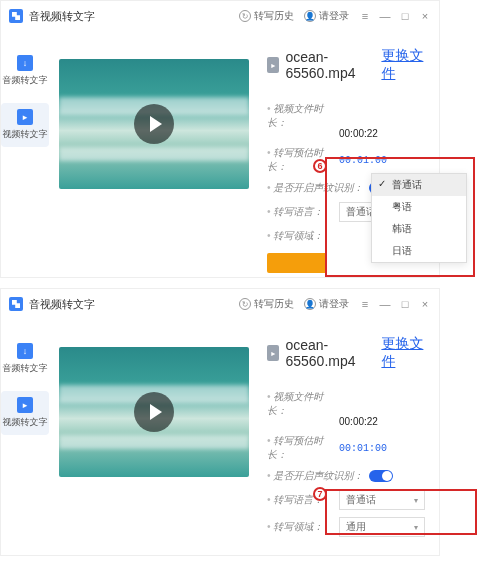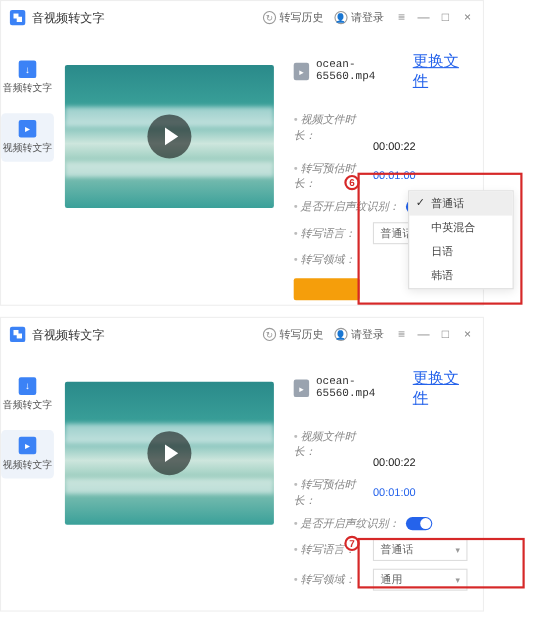--- a/index.html
+++ b/index.html
@@ -22,27 +22,27 @@
   .sb-ic { width: 16px; height: 16px; background: #3b82f6; margin: 0 auto 3px; border-radius: 2px; display:flex;align-items:center;justify-content:center;color:#fff;font-size:9px;}
   .main { flex: 1; padding: 16px 18px 20px 10px; display: flex; gap: 18px; }
   .preview { width: 190px; height: 130px; background: linear-gradient(180deg,#2a8a8a 0%,#3aa099 30%,#cde6dd 55%,#8fc7b8 70%,#3aa099 100%); border-radius: 2px; position: relative; margin-top: 12px;}
   .preview::before, .preview::after { content:""; position:absolute; left:0; right:0; height:18px; background: rgba(255,255,255,.5); filter: blur(2px);}
   .preview::before{ top:38px;} .preview::after{ bottom:28px; height:14px;}
   .play { position:absolute; top:50%; left:50%; width:40px; height:40px; transform:translate(-50%,-50%); background:rgba(0,0,0,.55); border-radius:50%; display:flex; align-items:center; justify-content:center;}
   .play::after{ content:""; border-left:12px solid #fff; border-top:8px solid transparent; border-bottom:8px solid transparent; margin-left:3px;}
   .info { flex: 1; font-size: 10px; color: #666; padding-top: 0; }
   .file-row { display:flex; align-items:center; margin-bottom: 10px; }
   .file-ic { width:16px; height:16px; background:#9aa3af; border-radius:2px; margin-right:6px; display:flex;align-items:center;justify-content:center;color:#fff;font-size:8px;}
-  .file-name { color:#333; font-size:10px; margin-right:8px;font-family:Liberation Mono, monospace;}
+  .file-name { color:#333; font-size:14px; margin-right:8px;}
   .file-link { color:#2563eb; cursor:pointer; text-decoration:underline; font-size:14px;}
   .row { display:flex; align-items:center; margin: 7px 0; font-size:10px;}
   .row .lbl { color:#888; width: 72px; font-style: italic; }
   .row .lbl::before{ content:"• "; color:#bbb;}
   .val-dark { color:#222; font-weight:500;margin-top:35px;}
-  .val-blue { color:#2563eb; font-weight:500;}
+  .val-blue { color:#2563eb; font-weight:500;font-family:Liberation Mono, monospace;}
   .toggle { width:24px; height:12px; background:#2563eb; border-radius:6px; position:relative;}
   .toggle::after{ content:""; position:absolute; right:1px; top:1px; width:10px; height:10px; background:#fff; border-radius:50%;}
   .select { border:1px solid #ddd; padding:2px 6px; font-size:10px; min-width:86px; background:#fff; display:flex; justify-content:space-between; align-items:center; cursor:pointer;}
   .select .arr{ color:#999; font-size:8px;}
   .orange-btn { background:#f59e0b; color:#fff; text-align:center; font-size:11px; padding:7px 0; margin-top:10px; cursor:pointer; border-radius:2px;}
   .badge { position:absolute; width:14px; height:14px; border-radius:50%; background:#fff; border:2px solid #d62828; color:#d62828; font-size:9px; font-weight:bold; display:flex; align-items:center; justify-content:center;}
   .red-box { position:absolute; border:2px solid #d62828; pointer-events:none;}
   
   .dropdown { position:absolute; background:#fff; border:1px solid #ddd; box-shadow:0 2px 8px rgba(0,0,0,.1); font-size:10px; width:96px; z-index:5;}
   .dd-item { padding:4px 8px 4px 20px; cursor:pointer; position:relative; color:#444;}
@@ -115,23 +115,23 @@
         <div class="row">
             <span class="lbl">转写领域：</span>
           </div>
         <div class="orange-btn" style="width:60px;height:20px;padding:0"></div>
       </div>
     </div>
   </div>
 
   <div class="dropdown" id="dd1" style="left:370px; top:172px;">
       <div class="dd-item sel hover">普通话</div>
-      <div class="dd-item">中英混合</div>
+      <div class="dd-item">粤语</div>
+      <div class="dd-item">韩语</div>
       <div class="dd-item">日语</div>
-      <div class="dd-item">韩语</div>
     </div>
 
   <span class="badge" style="left:312px; top:158px;">6</span>
   <div class="red-box" style="left:324px; top:156px; width:150px; height:120px;"></div>
 </div>
 
 <div class="app" style="height:268px;">
   <div class="titlebar">
     <span class="logo"></span>
     <span class="title-txt">音视频转文字</span>

